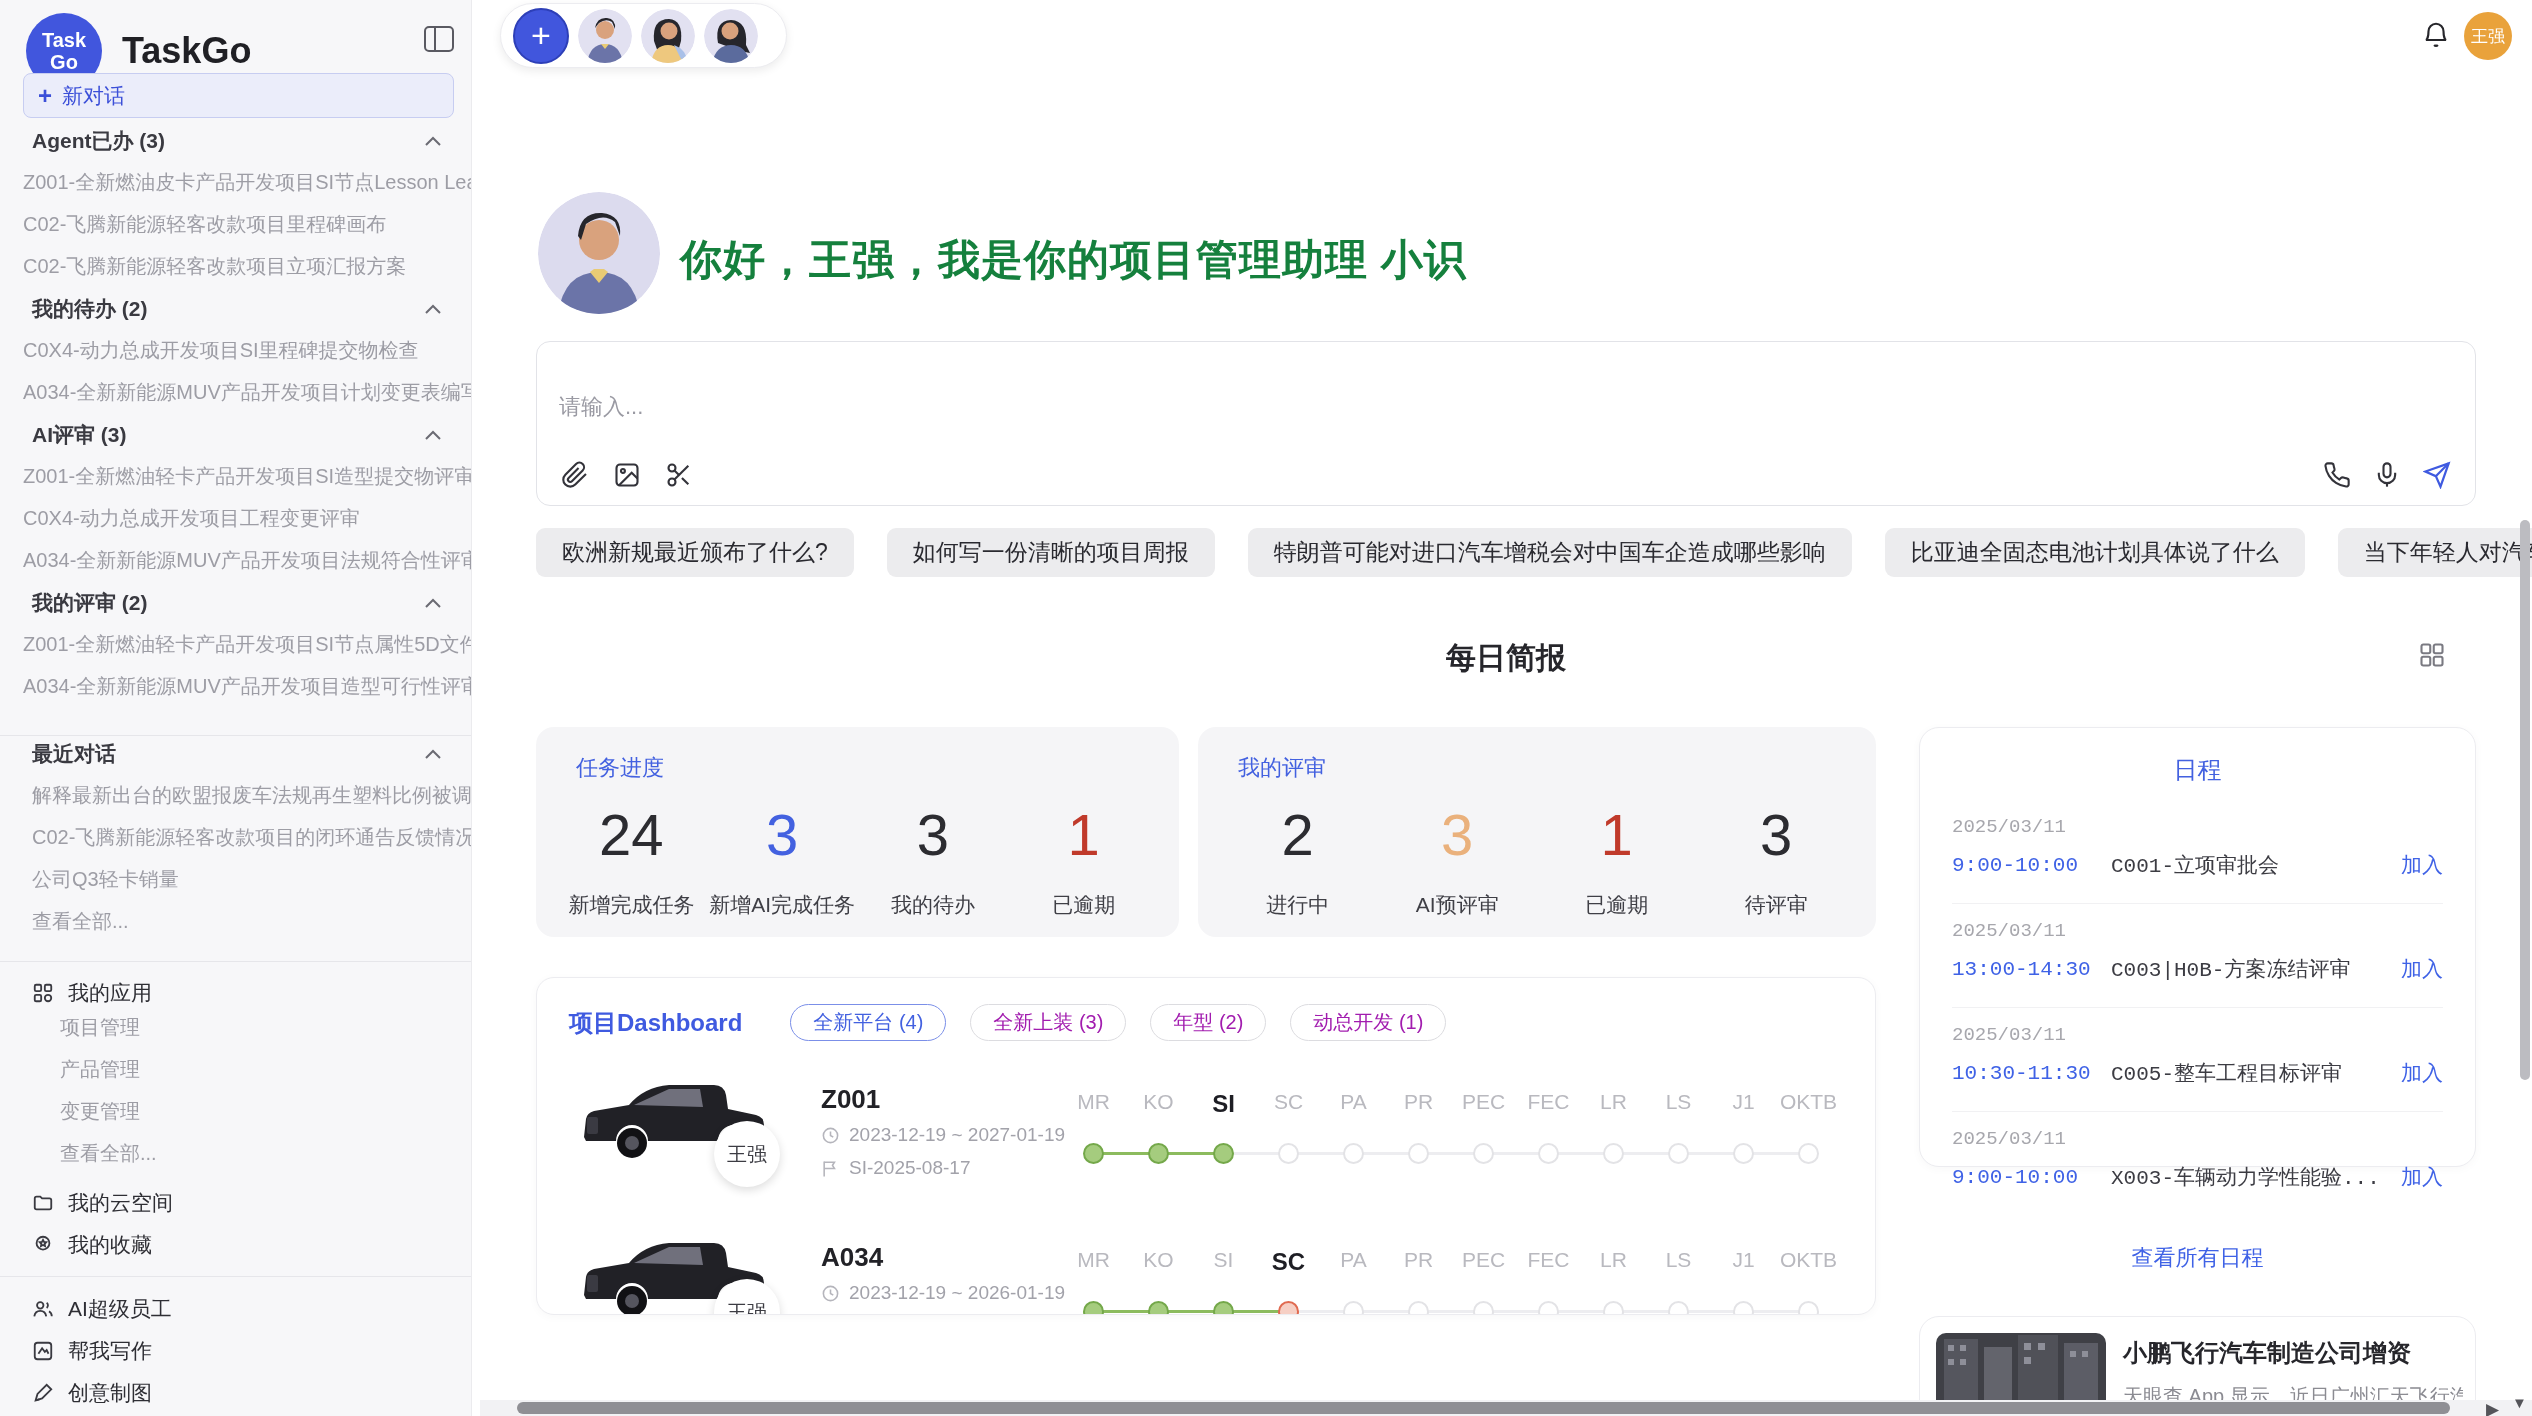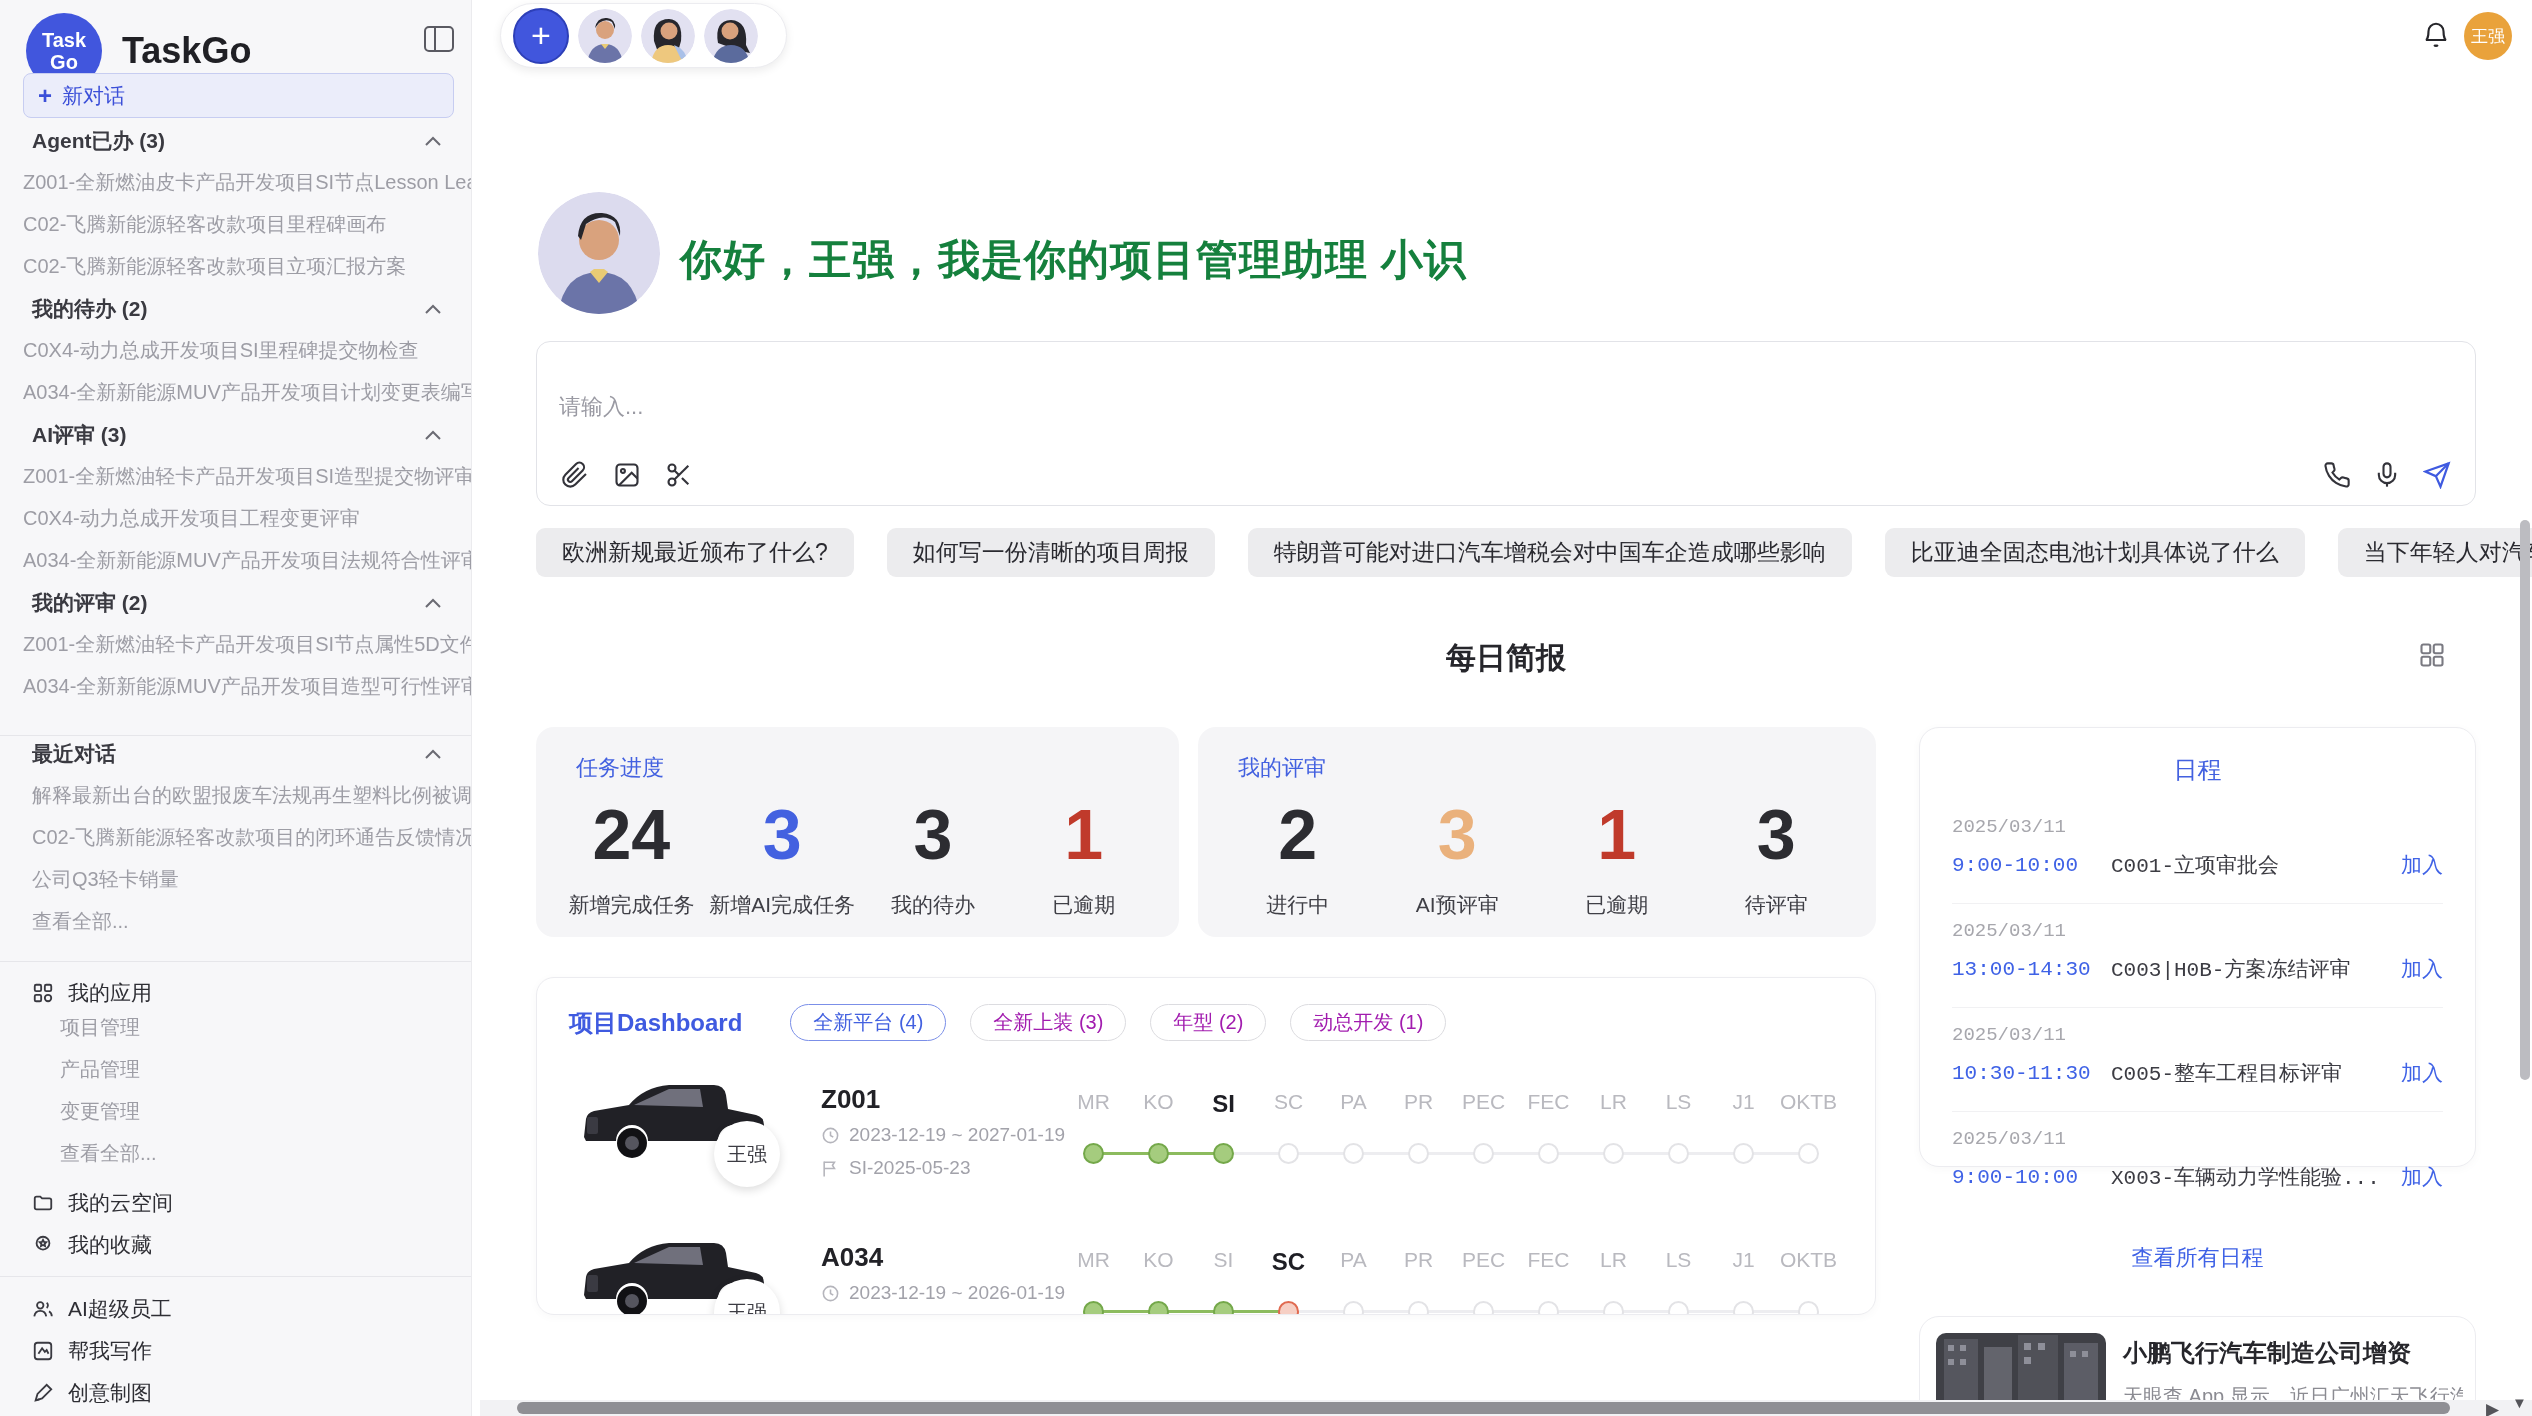--- a/index.html
+++ b/index.html
@@ -68,21 +68,21 @@
   
   .brief-title { position:absolute; left:536px; top:638px; width:1940px; text-align:center;
     font-size:30px; font-weight:bold; color:#26262b; }
   .brief-grid-icon { position:absolute; left:2418px; top:641px; width:28px; height:28px; cursor:pointer; }
   .stat-card { position:absolute; top:727px; height:210px; background:#f5f5f7; border-radius:18px; }
   .stat-card.c1 { left:536px; width:643px; }
   .stat-card.c2 { left:1198px; width:678px; }
   .stat-title { position:absolute; left:40px; top:26px; font-size:22px; color:#4361e0; }
   .stat-cols { position:absolute; left:20px; right:20px; top:62px; bottom:0; display:flex; }
   .stat-col { flex:1; text-align:center; }
-  .stat-num { font-size:70px; font-weight:bold; line-height:92px; color:#2c2c31; }
+  .stat-num { font-size:58px; font-weight:normal; line-height:92px; color:#2c2c31; }
   .stat-num.blue { color:#4361e0; } .stat-num.red { color:#c03a2b; } .stat-num.orange { color:#eab17c; }
   .stat-label { font-size:21px; color:#3f3f46; margin-top:10px; }
 
   
   .dash-card { position:absolute; left:536px; top:977px; width:1340px; height:338px;
     background:#fff; border:1px solid #ececf0; border-radius:18px;
     box-shadow:0 2px 10px rgba(0,0,0,.03); overflow:hidden; }
   .dash-head { position:absolute; left:32px; top:26px; display:flex; align-items:center; gap:0; }
   .dash-title { font-size:24px; font-weight:bold; color:#3f5ae0; }
   .dash-tabs { display:flex; gap:24px; margin-left:48px; }
@@ -475,21 +475,21 @@
           <circle cx="12" cy="12" r="9"></circle>
           <polyline points="12,7 12,12 15.5,14"></polyline>
         </svg>
       <span>2023-12-19 ~ 2027-01-19</span>
     </div>
     <div class="proj-meta m2">
       <svg width="19" height="19" viewBox="0 0 24 24" fill="none" stroke="#b5b5bc" stroke-width="2">
           <path d="M4 22V3"></path>
           <path d="M4 4h13l-2.5 4L17 12H4"></path>
         </svg>
-      <span>SI-2025-05-23</span>
+      <span>SI-2025-08-17</span>
     </div>
     <div class="ms">
       <div class="ms-labels">
         <span>MR</span>
         <span>KO</span>
         <span class="current">SI</span>
         <span>SC</span>
         <span>PA</span>
         <span>PR</span>
         <span>PEC</span>

